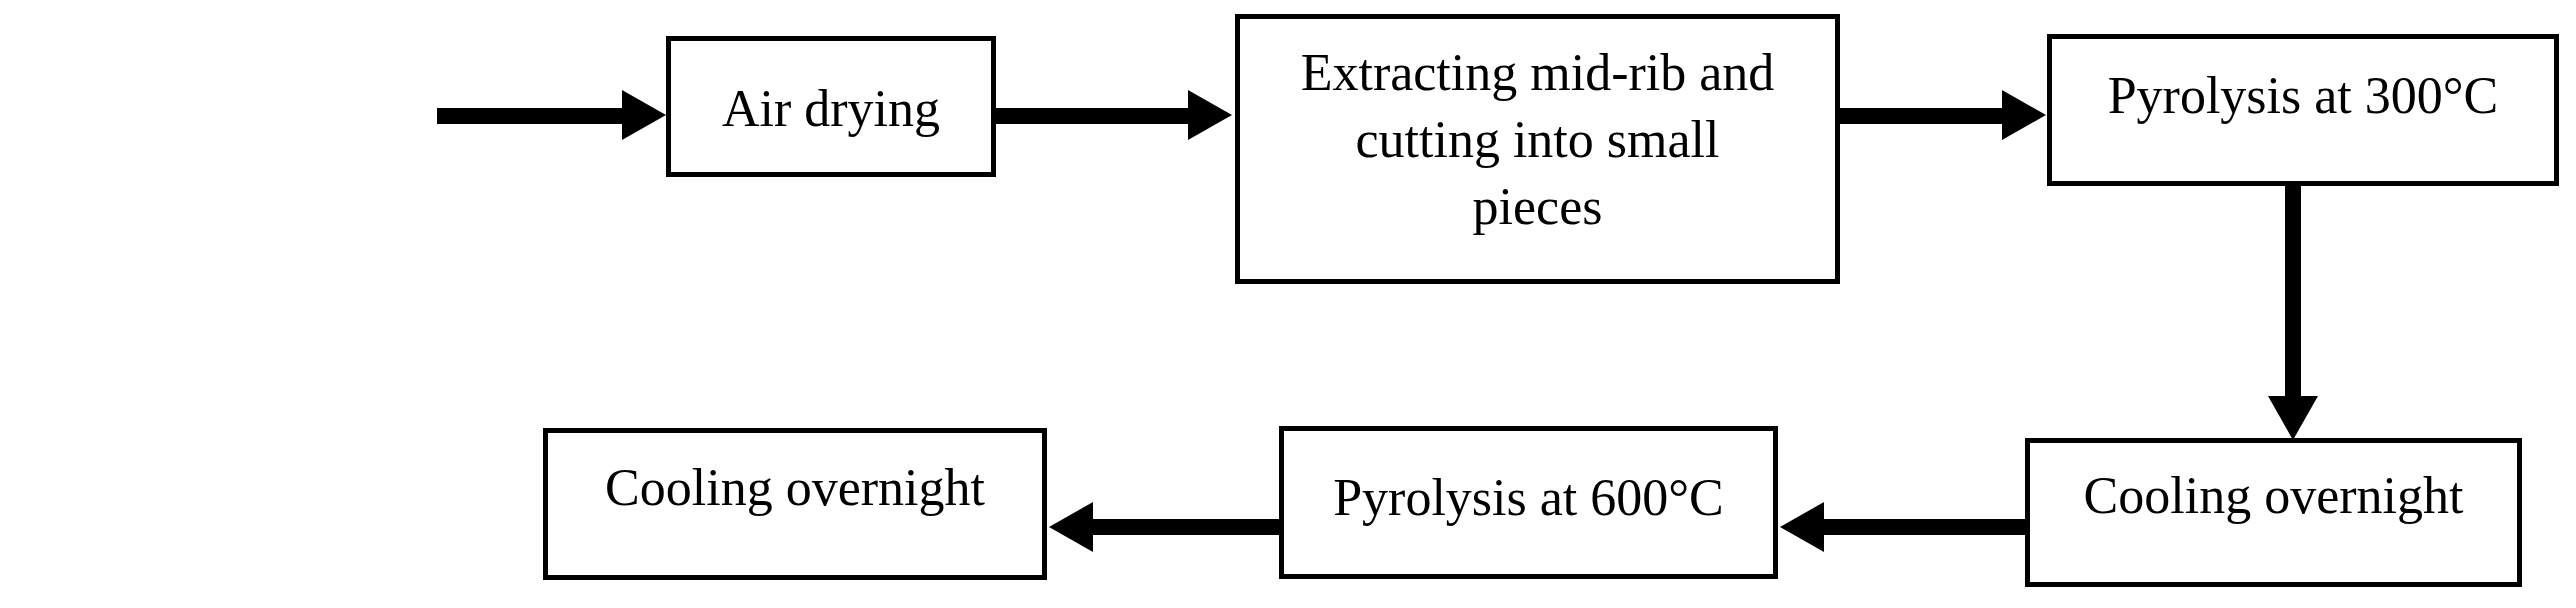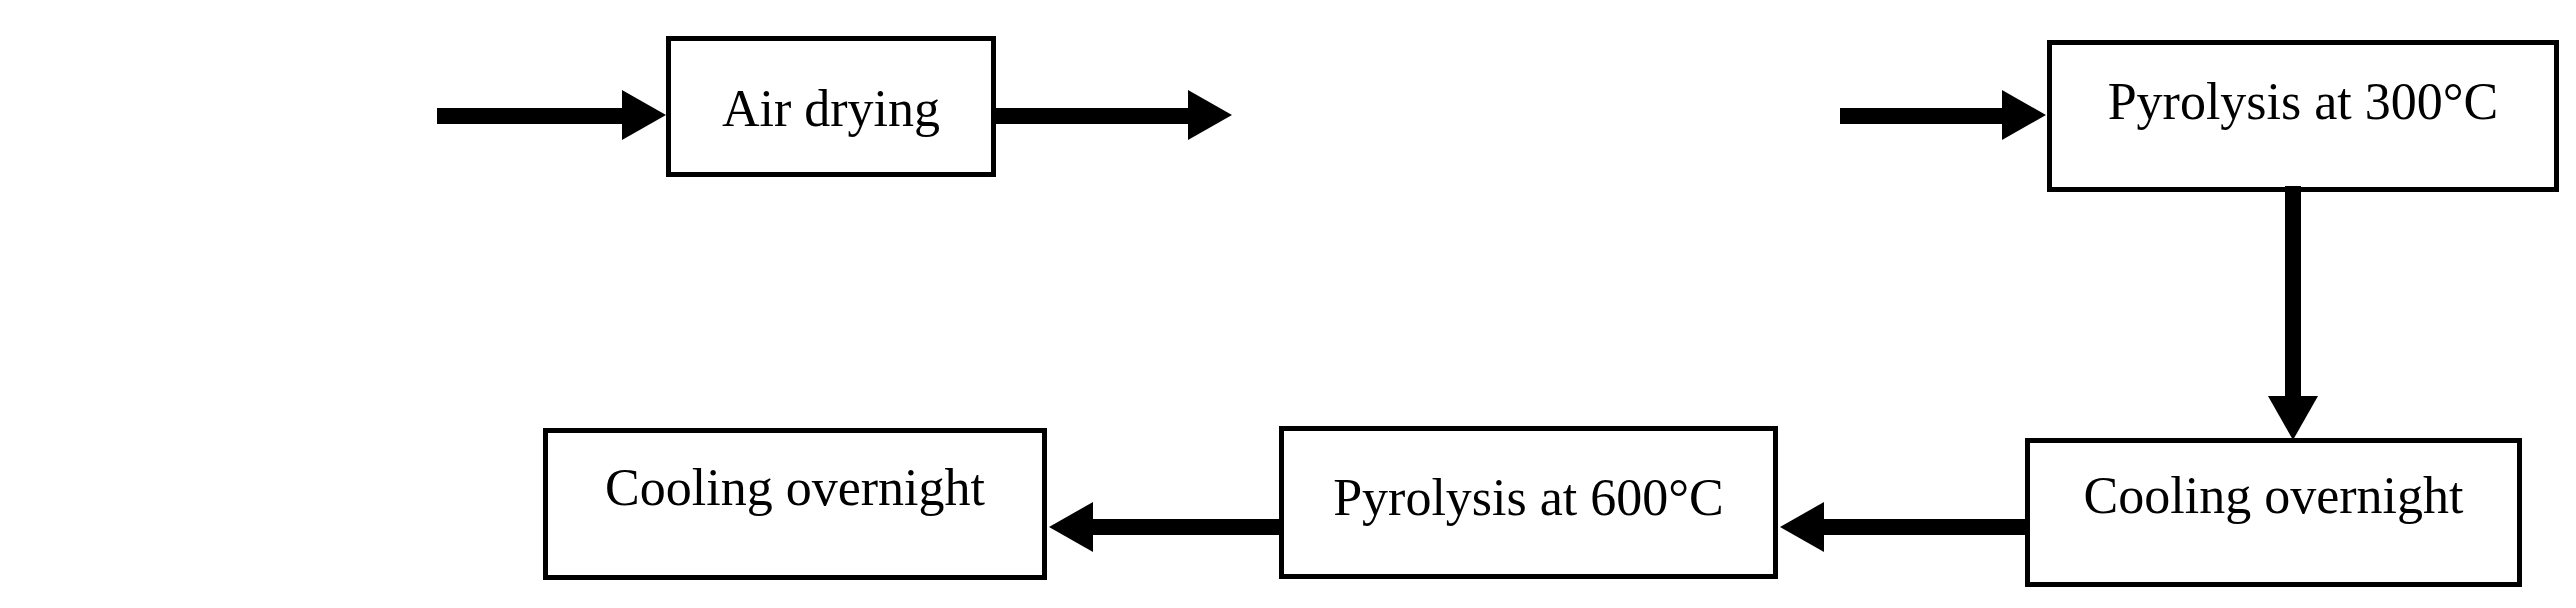--- a/index.html
+++ b/index.html
@@ -52,22 +52,25 @@
   }
 </style>
 </head>
 <body>
 
 <div class="canvas">
 
 
   <div class="flowbox" style="left:666px; top:36px; width:330px; height:141px; padding-top:34px;">Air drying</div>
 
+  <div class="flowbox" style="left:1235px; top:14px; width:605px; height:270px; padding-top:20px;">Extracting mid-rib and
+cutting into small
+pieces</div>
 
-  <div class="flowbox" style="left:2047px; top:40px; width:512px; height:152px; padding-top:23px;">Pyrolysis at 300°C</div>
+  <div class="flowbox" style="left:2047px; top:34px; width:512px; height:152px; padding-top:23px;">Pyrolysis at 300°C</div>
 
   <div class="flowbox" style="left:2025px; top:438px; width:497px; height:149px; padding-top:18.5px;">Cooling overnight</div>
 
   <div class="flowbox" style="left:1279px; top:426px; width:499px; height:153px; padding-top:33px;">Pyrolysis at 600°C</div>
 
   <div class="flowbox" style="left:543px; top:428px; width:504px; height:152px; padding-top:21px;">Cooling overnight</div>
 
   <div>
     <div class="shaft" style="left:437px; top:108px; width:188px; height:15.6px;"></div>
     <div class="head head-right" style="left:622px; top:90px;"></div>

